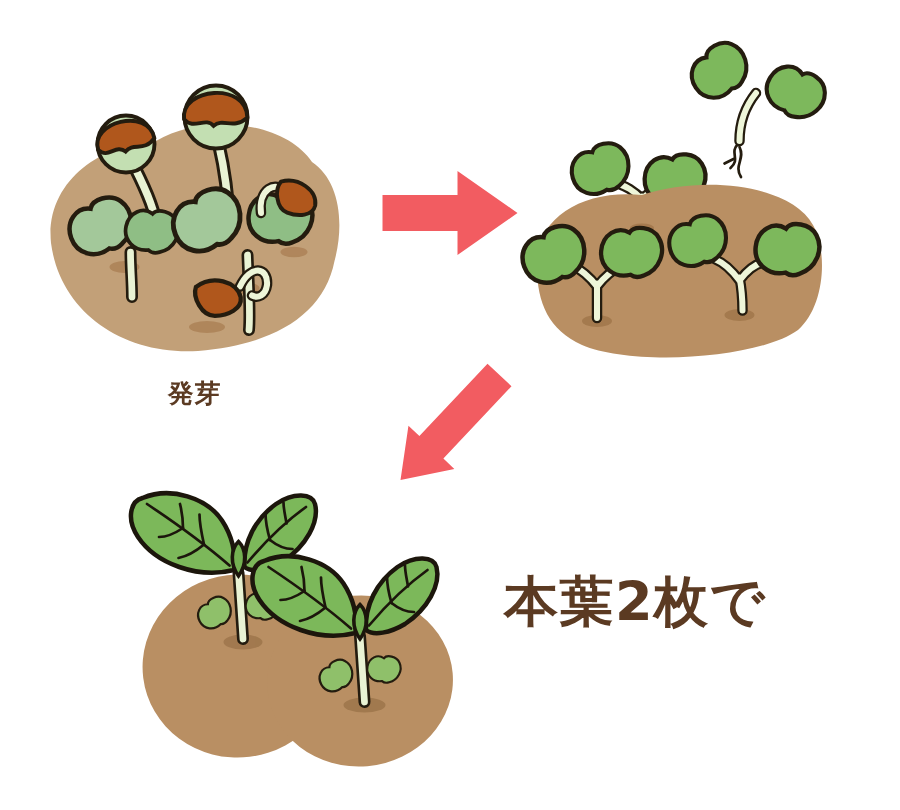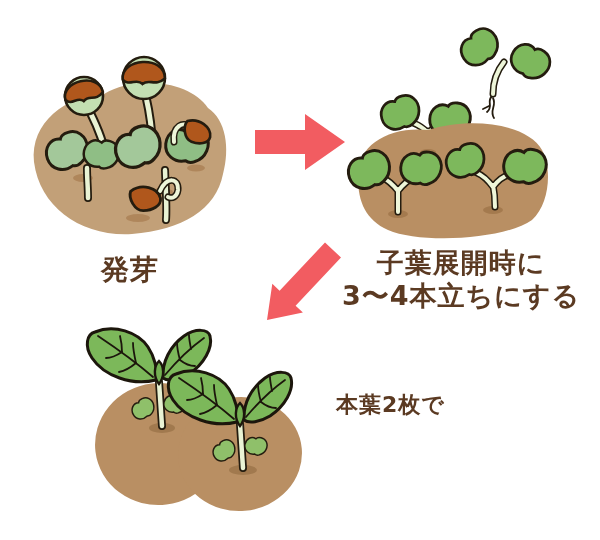--- a/index.html
+++ b/index.html
@@ -4,23 +4,23 @@
 <style>
   html,body{margin:0;padding:0;background:#fff;}
   .canvas{
     position:relative;width:600px;height:540px;background:#ffffff;overflow:hidden;
     font-family:"DejaVu Sans","Liberation Sans",sans-serif;
   }
   .abs{position:absolute;}
   .caption{
     color:#5b3a22;font-weight:bold;letter-spacing:1px;
   }
-  .cap1{left:55px;top:251px;width:150px;text-align:center;font-size:28px;}
+  .cap1{left:55px;top:251px;width:150px;text-align:center;font-size:17px;}
   .cap2{left:330px;top:247px;width:262px;text-align:center;font-size:27px;line-height:1.22;}
-  .cap3{left:336px;top:391px;width:250px;text-align:left;font-size:22px;line-height:1.28;}
+  .cap3{left:336px;top:379px;width:250px;text-align:left;font-size:36px;line-height:1.28;}
   
   .o9{stroke:#241c0f;stroke-width:9;fill:none;stroke-linecap:round}
   .i5{stroke:#e9f3d4;stroke-width:5;fill:none;stroke-linecap:round}
   .o8{stroke:#241c0f;stroke-width:8;fill:none;stroke-linecap:round}
   .i45{stroke:#e9f3d4;stroke-width:4.5;fill:none;stroke-linecap:round}
   .o7{stroke:#241c0f;stroke-width:7;fill:none;stroke-linecap:round}
   .i4{stroke:#eef6d9;stroke-width:4;fill:none;stroke-linecap:round}
   .root{stroke:#241c0f;stroke-width:1.8;fill:none;stroke-linecap:round}
   .vein{stroke:#1c160c;stroke-width:1.8;fill:none;stroke-linecap:round}
   .gGreen{fill:#7db85c;stroke:#241c0f;stroke-width:2.6}
@@ -176,22 +176,18 @@
 
   <svg class="abs" style="left:253px;top:110px" width="95" height="64" viewBox="0 0 95 64">
     <polygon fill="#f25c61" points="2,20 52,20 52,4 92,32 52,60 52,44 2,44"></polygon>
   </svg>
   <svg class="abs" style="left:253px;top:236px" width="95" height="92" viewBox="0 0 95 92">
     <polygon fill="#f25c61" points="72,6.5 26.6,54.7 19.3,47.8 14,84 49.9,76.6 42.6,69.7 88,21.5"></polygon>
   </svg>
 
   <div class="abs caption cap1">発芽</div>
 
-  <div class="abs caption cap2">
-    <div>子葉展開時に</div>
-    <div>3〜4本立ちにする</div>
-  </div>
 
   <div class="abs caption cap3">
     <div>本葉2枚で</div>
   </div>
 
 </div>
 
 </body></html>

